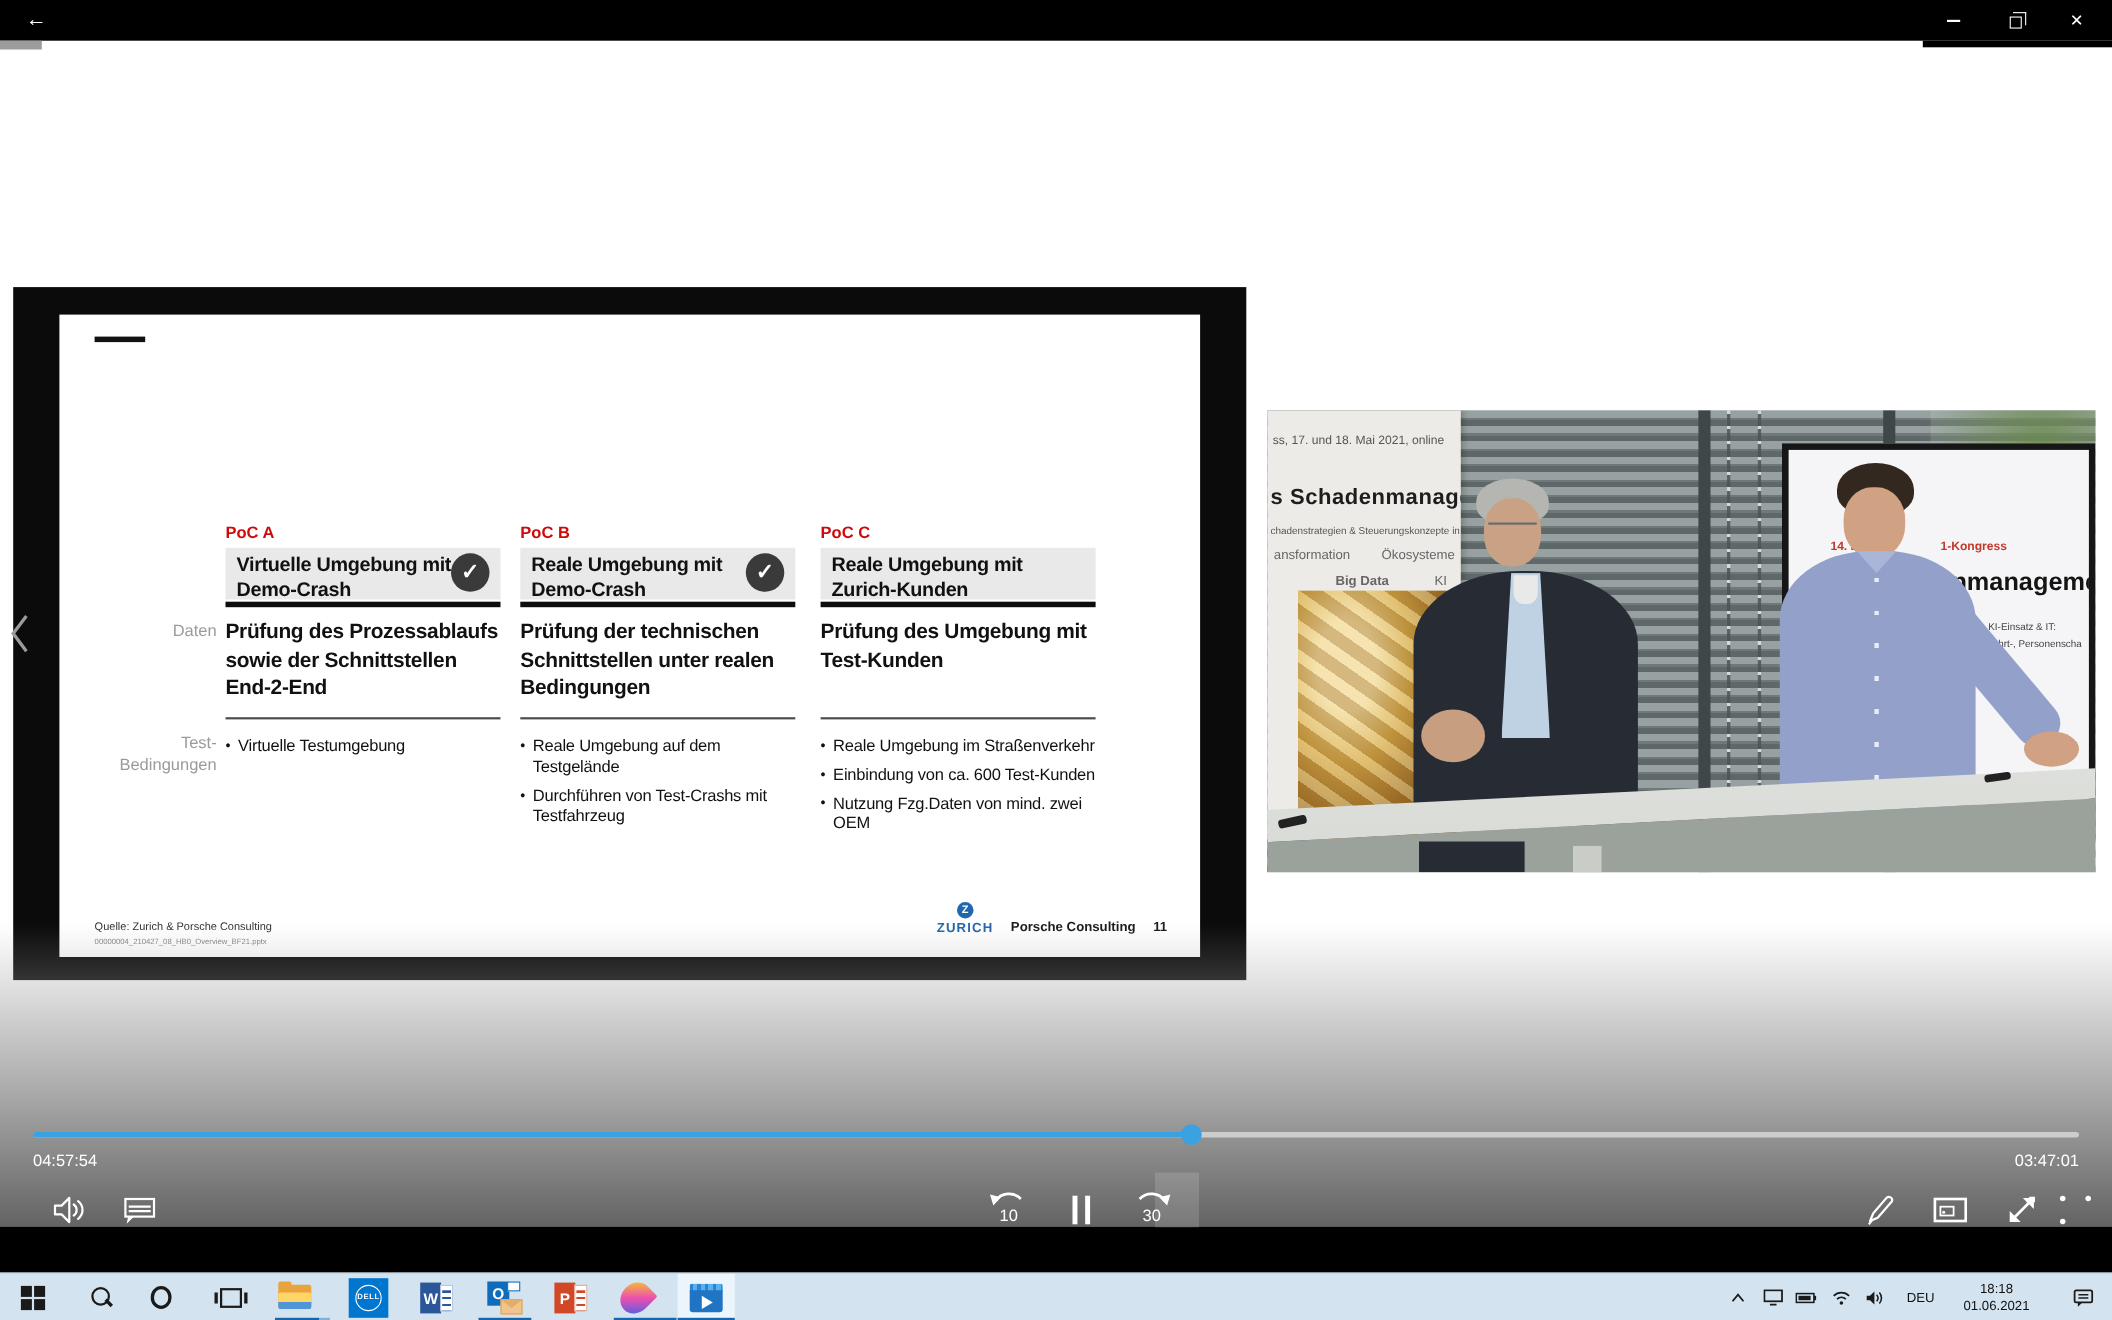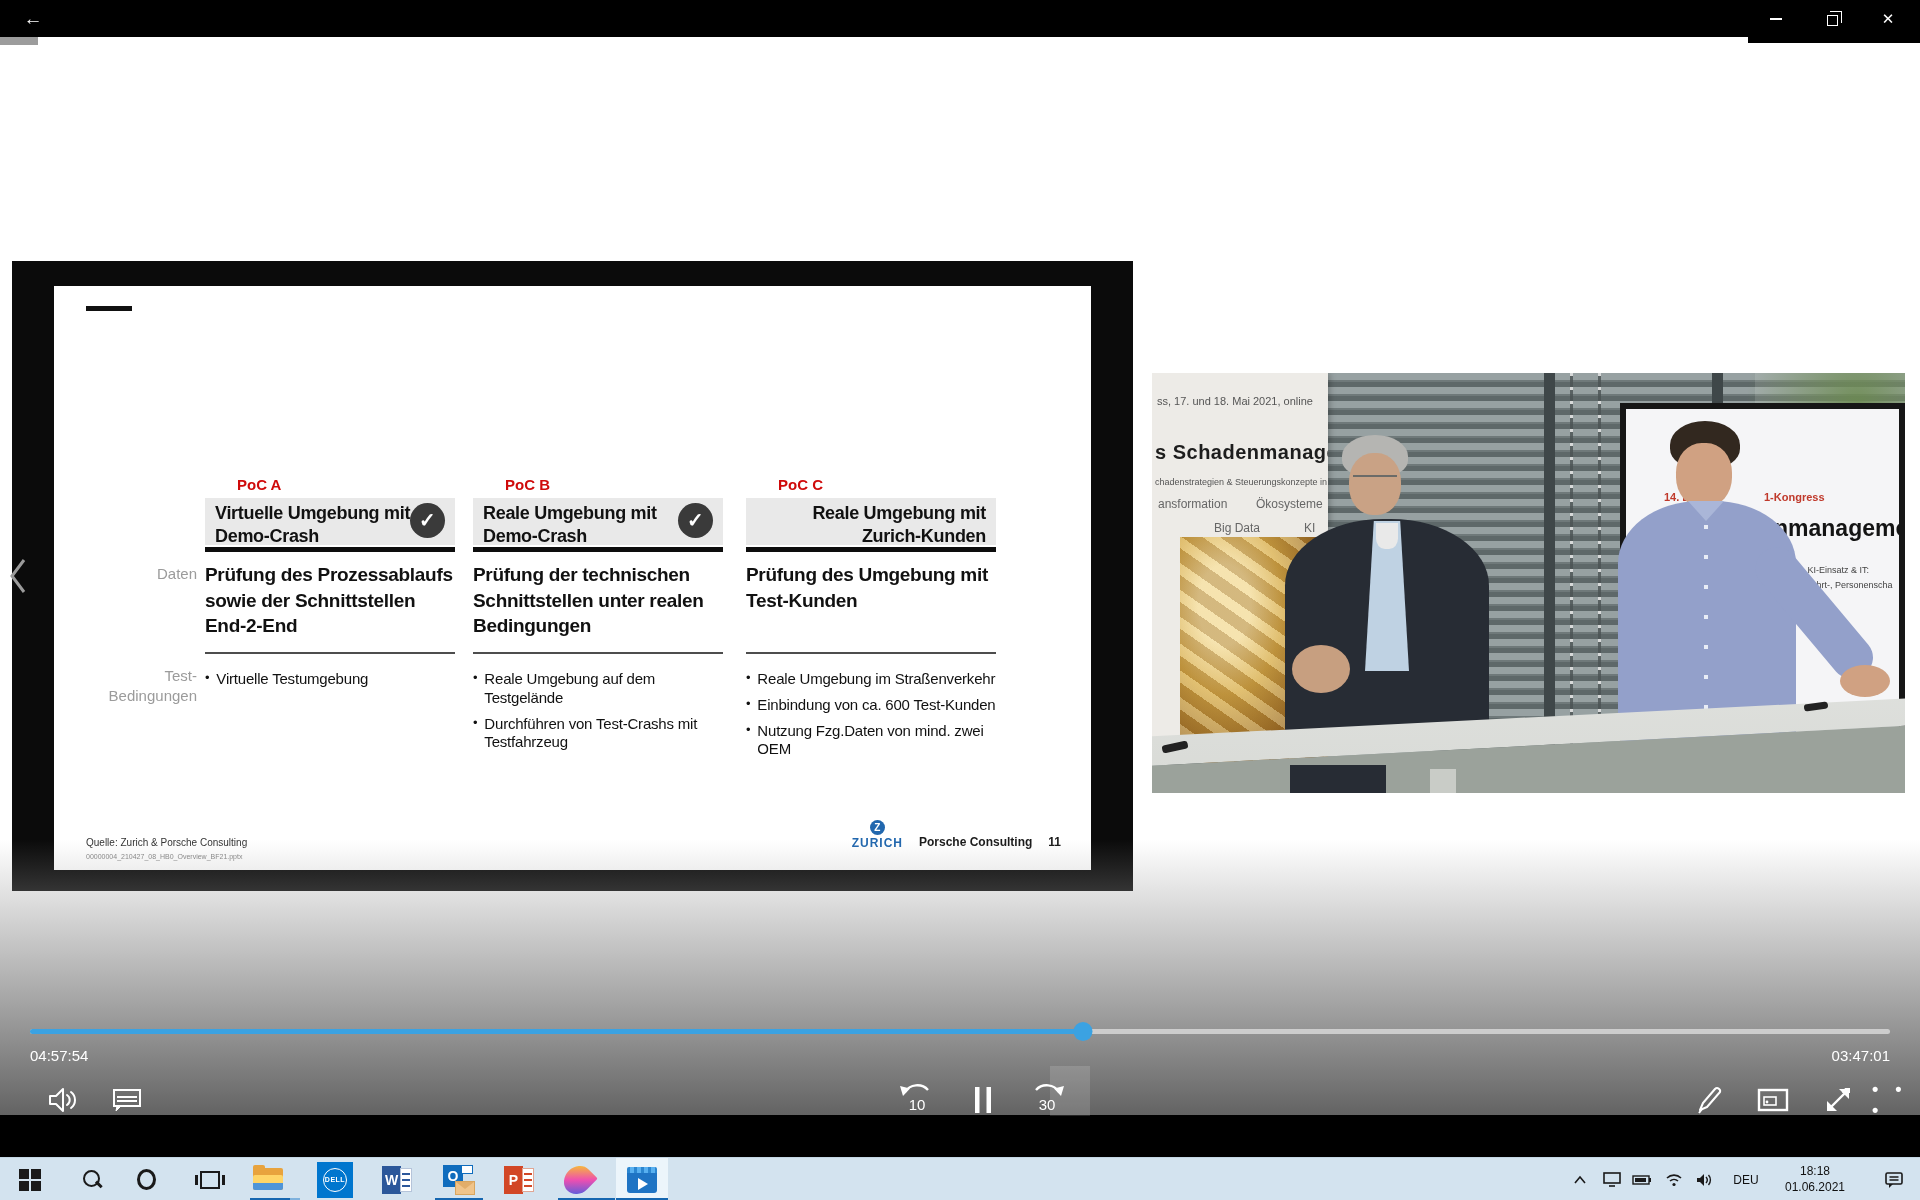--- a/index.html
+++ b/index.html
@@ -25,21 +25,21 @@
   #logo-num { position:absolute; right:4px; bottom:12px; font-size:36px; font-weight:bold; color:#f29400; }
 
   
   #slide-frame { left:12px; top:261px; width:1121px; height:630px; background:#0b0b0b; }
   #slide { left:42px; top:25px; width:1037px; height:584px; background:#fff; overflow:hidden; color:#111;}
   #slide-dash { left:32px; top:20px; width:46px; height:5px; background:#111; }
   #slide-title { left:32px; top:36px; font-size:25px; font-weight:bold; letter-spacing:-0.5px; }
   #banner { left:151px; top:146px; width:795px; height:33px; background:#383435; color:#fff;
     font-size:19px; font-weight:bold; line-height:33px; padding-left:13px; letter-spacing:-0.3px;}
   .col { top:0; width:250px; }
-  .poc { position:absolute; top:190px; font-size:15px; font-weight:bold; color:#cf0a0a;margin-left:32px; }
+  .poc { position:absolute; top:190px; font-size:15px; font-weight:bold; color:#cf0a0a; }
   .graybox { position:absolute; top:212px; width:250px; height:47px; background:#e9e9e9;
     font-size:18px; font-weight:bold; line-height:1.25; padding:4px 44px 4px 10px; letter-spacing:-0.3px;}
   .checkwrap { position:absolute; top:217px; width:250px; }
   .check { position:absolute; right:10px; top:0; width:35px; height:35px; border-radius:50%;
     background:#3a3a3a; color:#fff; font-size:20px; font-weight:bold; text-align:center; line-height:35px;}
   .blackbar { position:absolute; top:261px; width:250px; height:5px; background:#0d0d0d; }
   .ziel { position:absolute; top:276px; width:250px; font-size:19px; font-weight:bold; line-height:1.35; letter-spacing:-0.3px;}
   .sep { position:absolute; top:366px; width:250px; height:2px; background:#4d4d4d; }
   .bullets { position:absolute; top:384px; width:252px; font-size:15px; line-height:1.25; letter-spacing:-0.2px;}
   .bullets .b { display:flex; gap:7px; margin-bottom:7px; }
@@ -66,21 +66,21 @@
   #foliage { right:0; top:0; width:160px; height:150px;
     background:radial-gradient(ellipse at 70% 20%, rgba(106,138,77,.85), rgba(106,138,77,0) 70%); }
   #winlight { right:0; top:0; width:150px; height:420px; background:rgba(255,255,255,.13); }
   #poster { left:0; top:0; width:176px; height:390px; background:#edebe7; overflow:hidden;
     box-shadow:2px 0 6px rgba(0,0,0,.25); }
   #poster .t1 { position:absolute; left:5px; top:22px; font-size:11px; color:#555; white-space:nowrap;}
   #poster .t2 { position:absolute; left:3px; top:68px; font-size:20px; font-weight:bold; color:#1d1d1d; white-space:nowrap; letter-spacing:.5px;}
   #poster .t3 { position:absolute; left:3px; top:104px; font-size:9px; color:#555; white-space:nowrap;}
   #poster .t4 { position:absolute; left:6px; top:124px; font-size:12px; color:#666; }
   #poster .t5 { position:absolute; left:104px; top:124px; font-size:12px; color:#666; }
-  #poster .t6 { position:absolute; left:62px; top:148px; font-size:12px; color:#666; }
+  #poster .t6 { position:absolute; left:62px; top:148px; font-size:12px; color:#666;font-weight:bold; }
   #poster .t7 { position:absolute; left:152px; top:148px; font-size:12px; color:#666; }
   #gold { position:absolute; left:28px; top:164px; width:148px; height:226px;
     background:radial-gradient(ellipse at 30% 30%, #f2dca2 0 18%, #d4a94a 40%, #8a5a1d 75%, #6b4312 100%);}
   #gold::before { content:""; position:absolute; inset:0;
     background:repeating-linear-gradient(35deg, rgba(255,244,205,.55) 0 10px, rgba(122,77,20,.45) 10px 22px); opacity:.55;}
   #tv { left:468px; top:30px; width:285px; height:360px; background:#f5f5f7; border:6px solid #161616; overflow:hidden;}
   #tv .red { position:absolute; top:82px; font-size:11px; font-weight:bold; color:#c0392b; white-space:nowrap;}
   #tv .rl { left:38px; } #tv .rr { left:138px; }
   #tv .ttl { position:absolute; top:106px; font-size:23px; font-weight:bold; color:#141414; white-space:nowrap;}
   #tv .tl { left:34px; } #tv .tr { left:148px; }
@@ -247,21 +247,21 @@
             </div>
           <div class="b">
               <span class="dot">•</span>
               <span>Durchführen von Test-Crashs mit Testfahrzeug</span>
             </div>
         </div>
       </div>
 
       <div class="abs col" style="left:692px;">
         <div class="poc">PoC C</div>
-        <div class="graybox" style="padding-right:10px;text-align:right;">Reale Umgebung mit Zurich-Kunden</div>
+        <div class="graybox" style="padding-right:10px;">Reale Umgebung mit Zurich-Kunden</div>
         <div class="blackbar"></div>
         <div class="ziel">Prüfung des Umgebung mit Test-Kunden</div>
         <div class="sep"></div>
         <div class="bullets">
           <div class="b">
               <span class="dot">•</span>
               <span>Reale Umgebung im Straßenverkehr</span>
             </div>
           <div class="b">
               <span class="dot">•</span>

